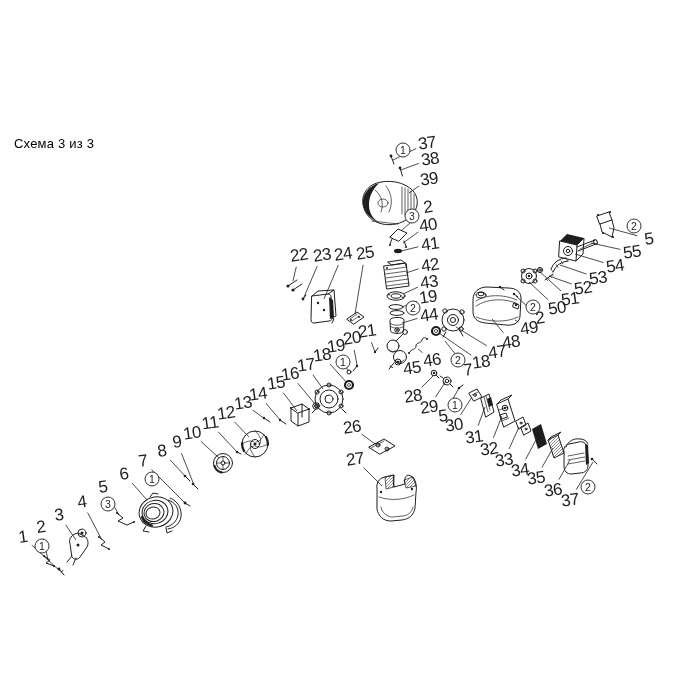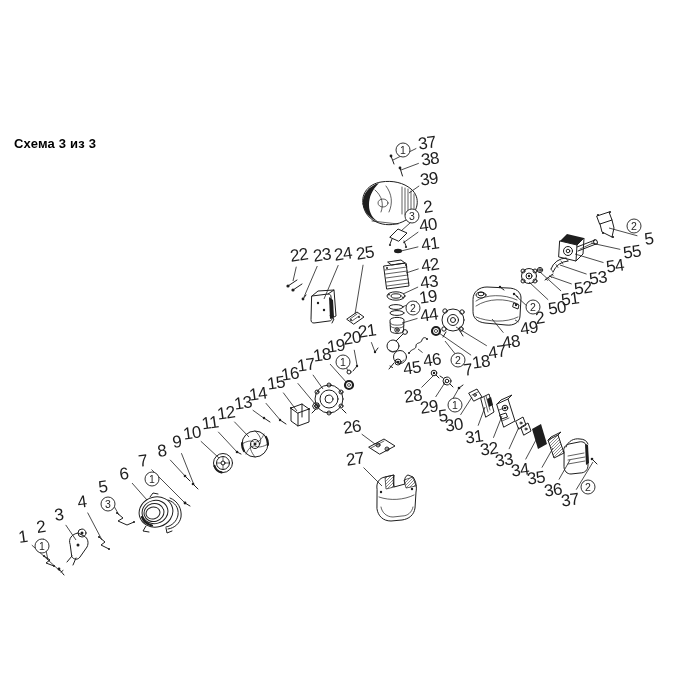--- a/index.html
+++ b/index.html
@@ -1,18 +1,18 @@
 <!DOCTYPE html>
 <html><head>
 <meta charset="utf-8">
 <style>
   html,body{margin:0;padding:0;}
   body{width:700px;height:700px;overflow:hidden;font-family:"Liberation Sans",sans-serif;}
   .page{position:relative;width:700px;height:700px;}
-  .title{position:absolute;left:14px;top:136px;font-size:13px;font-weight:bold;letter-spacing:.2px;}
+  .title{position:absolute;left:14px;top:136px;font-size:13px;font-weight:normal;letter-spacing:.2px;}
   svg{position:absolute;left:0;top:0;}
   .ln{fill:none;stroke:currentColor;stroke-width:1;stroke-linecap:round;stroke-linejoin:round;}
   .lnT{fill:none;stroke:currentColor;stroke-width:.7;stroke-linecap:round;}
   .lnB{fill:none;stroke:currentColor;stroke-width:2.2;stroke-linecap:round;}
   .fl{fill:currentColor;stroke:none;}
   .leader{stroke:currentColor;stroke-width:.8;fill:none;}
   .plabel{font-family:"Liberation Sans",sans-serif;font-size:17px;letter-spacing:-.6px;fill:currentColor;text-anchor:middle;}
   .badge-txt{font-family:"Liberation Sans",sans-serif;font-size:10.5px;fill:currentColor;text-anchor:middle;}
   .badge-c{fill:#ffffff;stroke:currentColor;stroke-width:.9;}
 </style>

